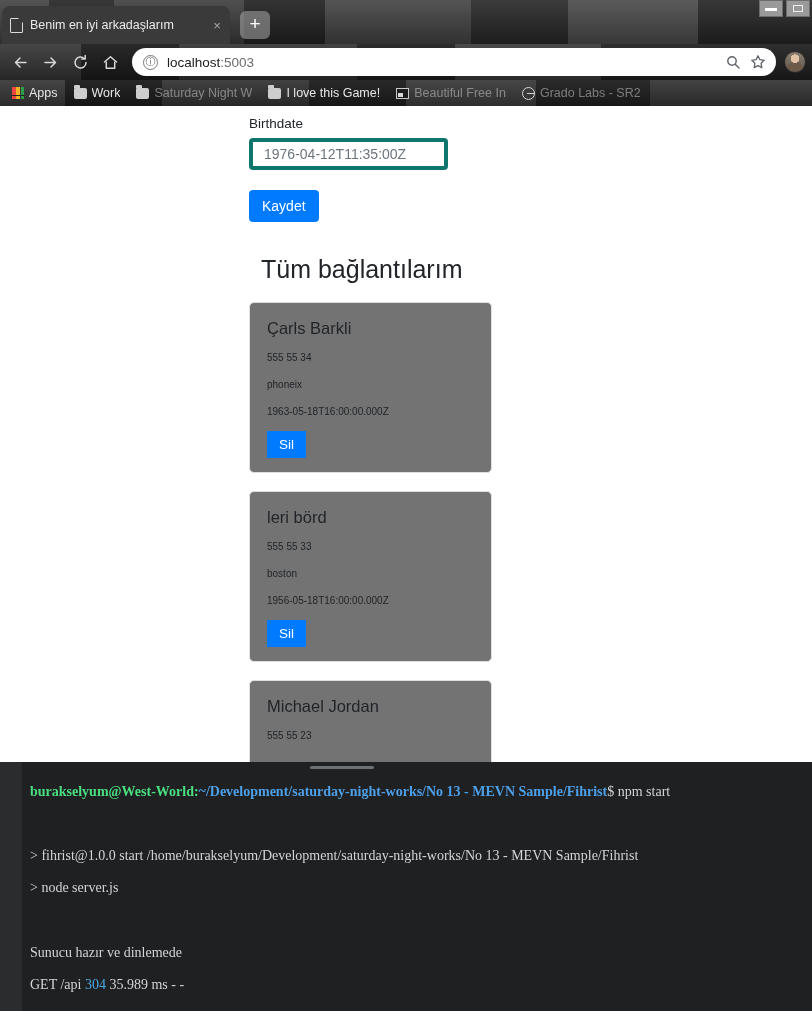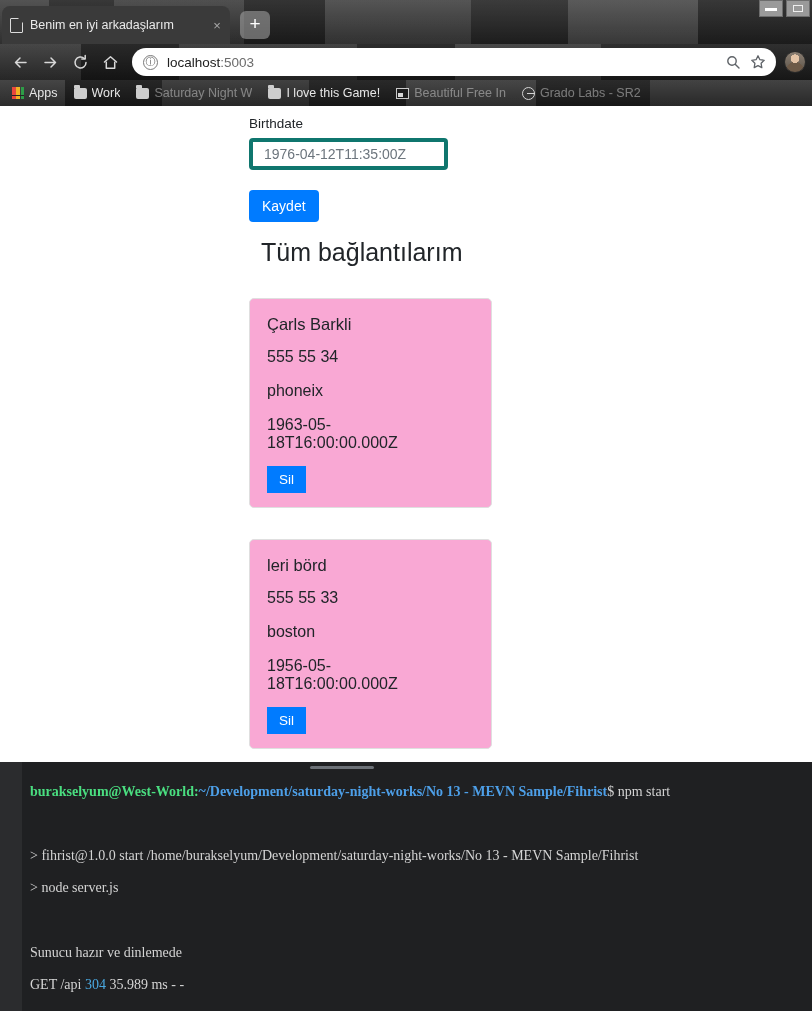--- a/index.html
+++ b/index.html
@@ -253,40 +253,40 @@
     margin-top: 20px;
     background: #007bff;
     color: #ffffff;
     border: none; border-radius: 4px;
     padding: 7px 13px;
     font-size: 14px;
     font-family: "Liberation Sans", sans-serif;
     line-height: 1.3;
   }
   .section-title {
-    margin-top: 16px;
+    margin-top: 33px;
     margin-left: 12px;
     font-size: 25px;
     font-weight: normal;
     color: #212529;
   }
   .card {
-    margin-top: 31px;
+    margin-top: 18px;
     width: 243px;
     border: 1px solid #dfdfdf;
     border-radius: 5px;
-    background: #f9a8d4;
+    background: #737373;
     padding: 16px 32px 14px 17px;
   }
   .card-title {
     font-size: 16.5px; color: #212529;
     margin-bottom: 14px;
   }
   .card-line {
-    font-size: 16px; color: #212529;
+    font-size: 10px; color: #212529;
     margin-bottom: 16px;
   }
   .card-date { margin-bottom: 14px; }
   .btn-sil {
     display: inline-block;
     background: #007bff;
     color: #ffffff;
     border: none; border-radius: 0;
     padding: 6px 12px;
     font-size: 13.5px;

